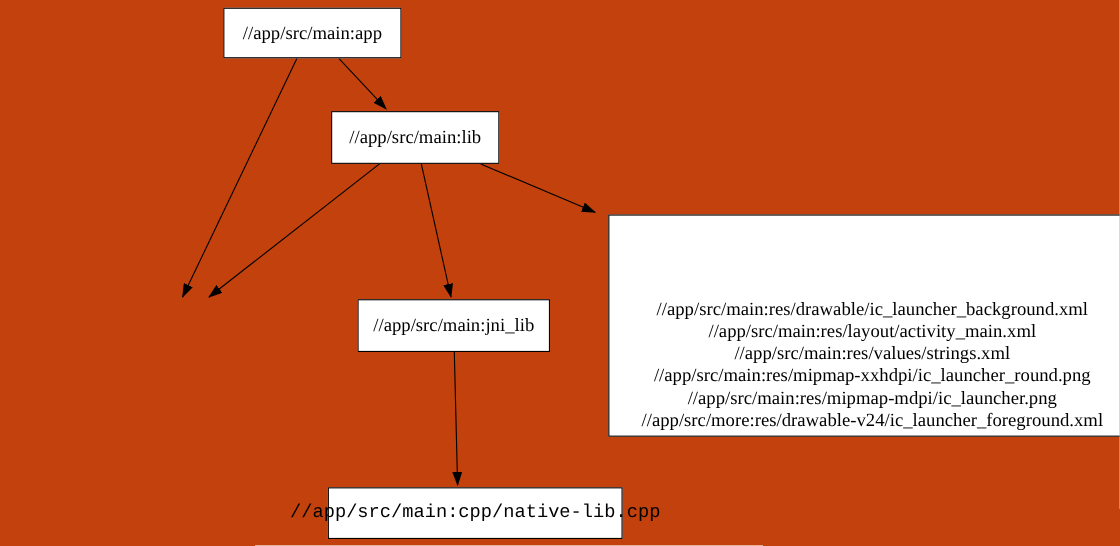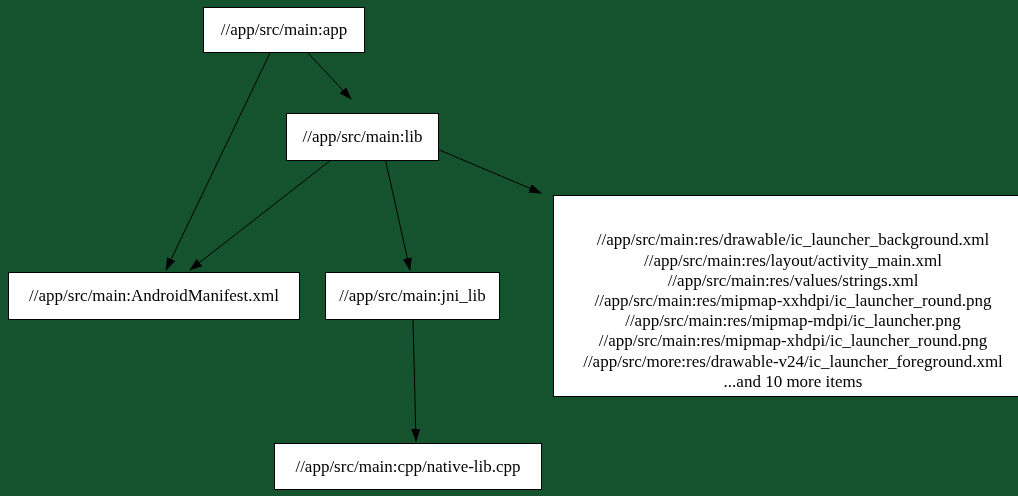--- a/index.html
+++ b/index.html
@@ -4,21 +4,21 @@
 <style>
   html, body {
     margin: 0;
     padding: 0;
     background: #ffffff;
   }
   .canvas {
     position: relative;
     width: 1018px;
     height: 496px;
-    background: #14532d;
+    background: #c2410c;
     font-family: "Liberation Serif", "DejaVu Serif", serif;
     color: #000000;
     overflow: hidden;
   }
   .edges {
     position: absolute;
     left: 0;
     top: 0;
     width: 1018px;
     height: 496px;
@@ -44,25 +44,25 @@
   .node.multi {
     flex-direction: column;
     justify-content: flex-end;
     padding: 4px 0;
     margin-left: 21px;
   }
   .node.multi .res-line {
     line-height: 20.2px;
   }
   #node-app        { left: 203px; top: 7px;   width: 162px; height: 46px; }
-  #node-lib        { left: 286px; top: 101px; width: 153px; height: 48px; margin-top: 12px; }
+  #node-lib        { left: 301px; top: 101px; width: 153px; height: 48px; }
   #node-manifest   { left: 8px;   top: 272px; width: 292px; height: 48px; }
   #node-jni-lib    { left: 325px; top: 272px; width: 175px; height: 48px; }
   #node-res-group  { left: 532px; top: 195px; width: 480px; height: 202px; }
-  #node-native-lib { left: 274px; top: 443px; width: 268px; height: 47px; }
+  #node-native-lib { left: 298px; top: 443px; width: 268px; height: 47px; font-family: Liberation Mono, monospace; }
 </style>
 </head>
 <body>
 
 <div class="canvas">
 
   <svg class="edges" viewBox="0 0 1018 496" xmlns="http://www.w3.org/2000/svg">
     <defs>
       <marker id="arrow" markerWidth="13" markerHeight="9" refX="12" refY="4.5" orient="auto" markerUnits="userSpaceOnUse">
         <path d="M0,0 L13,4.5 L0,9 Z" fill="#000000"></path>
@@ -77,36 +77,31 @@
   </svg>
 
   <div class="node" id="node-app">
     <span>//app/src/main:app</span>
   </div>
 
   <div class="node" id="node-lib">
     <span>//app/src/main:lib</span>
   </div>
 
-  <div class="node" id="node-manifest">
-    <span>//app/src/main:AndroidManifest.xml</span>
-  </div>
 
   <div class="node" id="node-jni-lib">
     <span>//app/src/main:jni_lib</span>
   </div>
 
   <div class="node multi" id="node-res-group">
     <div class="res-line">//app/src/main:res/drawable/ic_launcher_background.xml</div>
     <div class="res-line">//app/src/main:res/layout/activity_main.xml</div>
     <div class="res-line">//app/src/main:res/values/strings.xml</div>
     <div class="res-line">//app/src/main:res/mipmap-xxhdpi/ic_launcher_round.png</div>
     <div class="res-line">//app/src/main:res/mipmap-mdpi/ic_launcher.png</div>
-    <div class="res-line">//app/src/main:res/mipmap-xhdpi/ic_launcher_round.png</div>
     <div class="res-line">//app/src/more:res/drawable-v24/ic_launcher_foreground.xml</div>
-    <div class="res-line">...and 10 more items</div>
   </div>
 
   <div class="node" id="node-native-lib">
     <span>//app/src/main:cpp/native-lib.cpp</span>
   </div>
 
 </div>
 
 </body></html>

